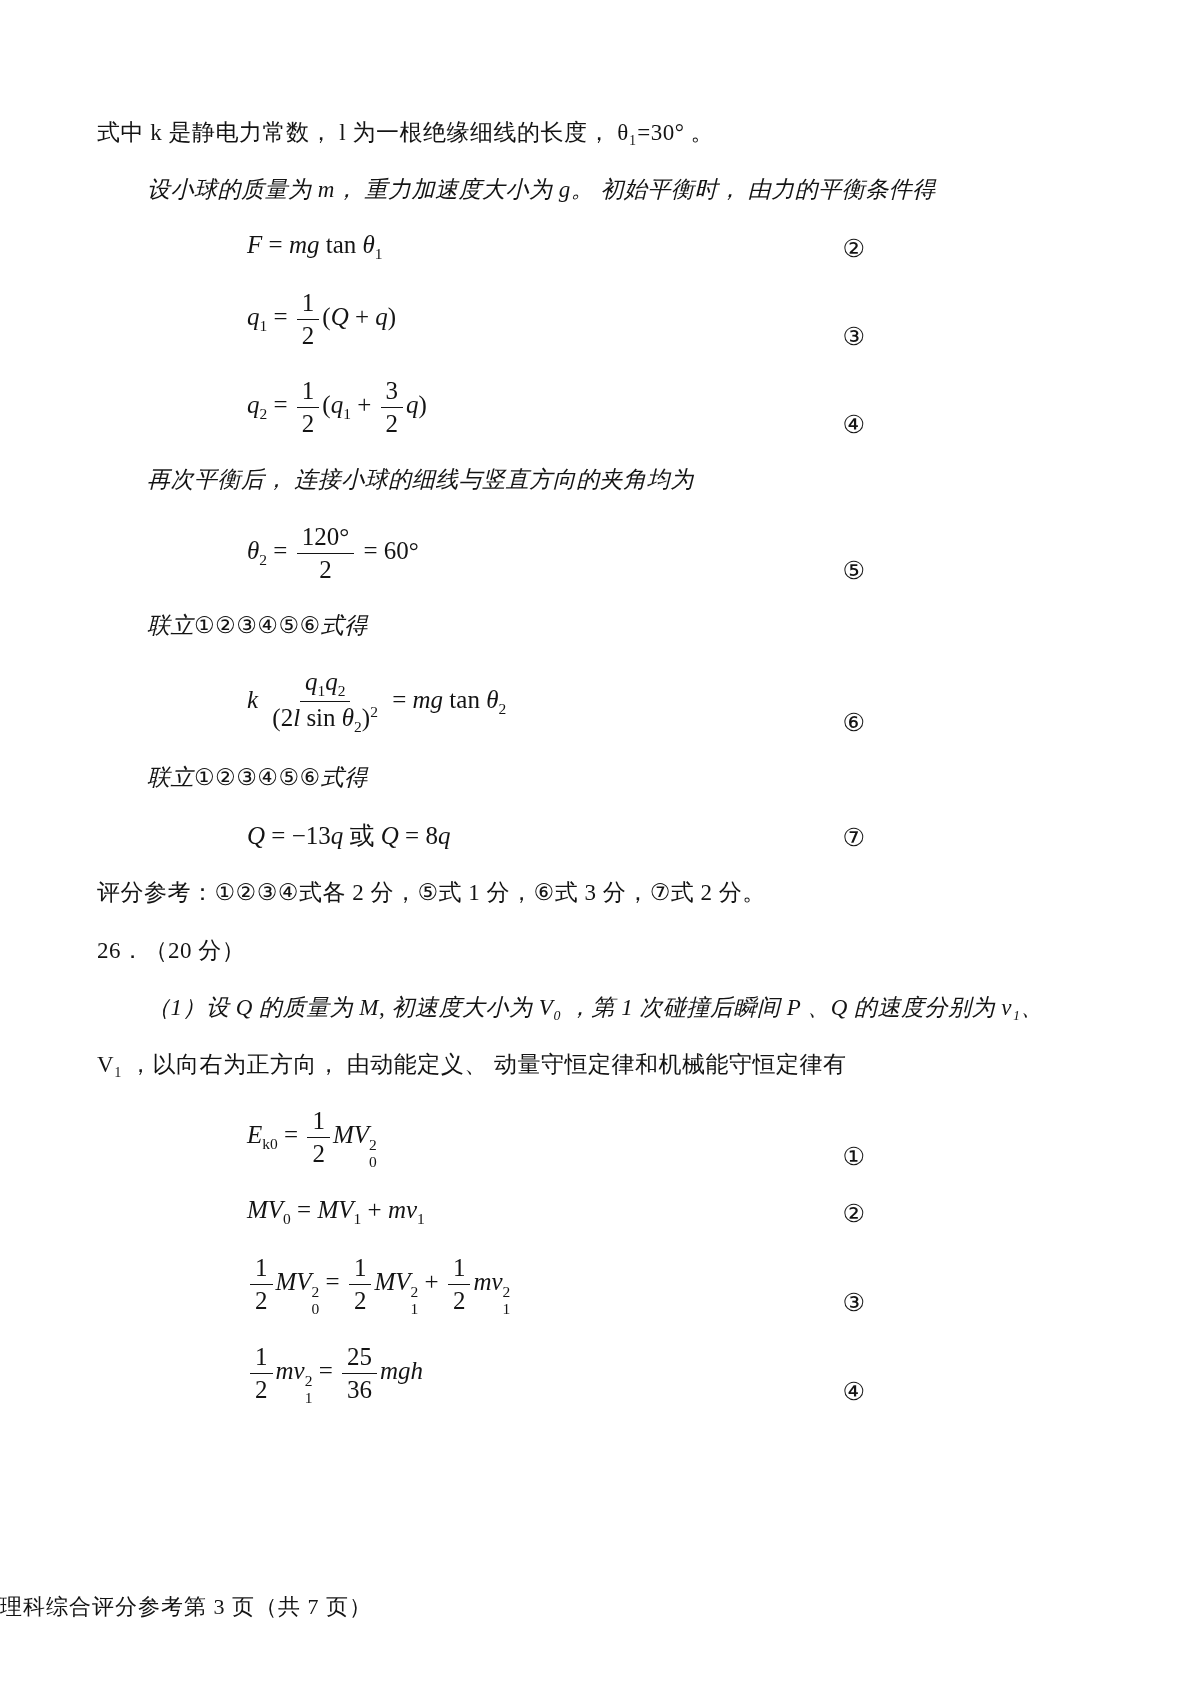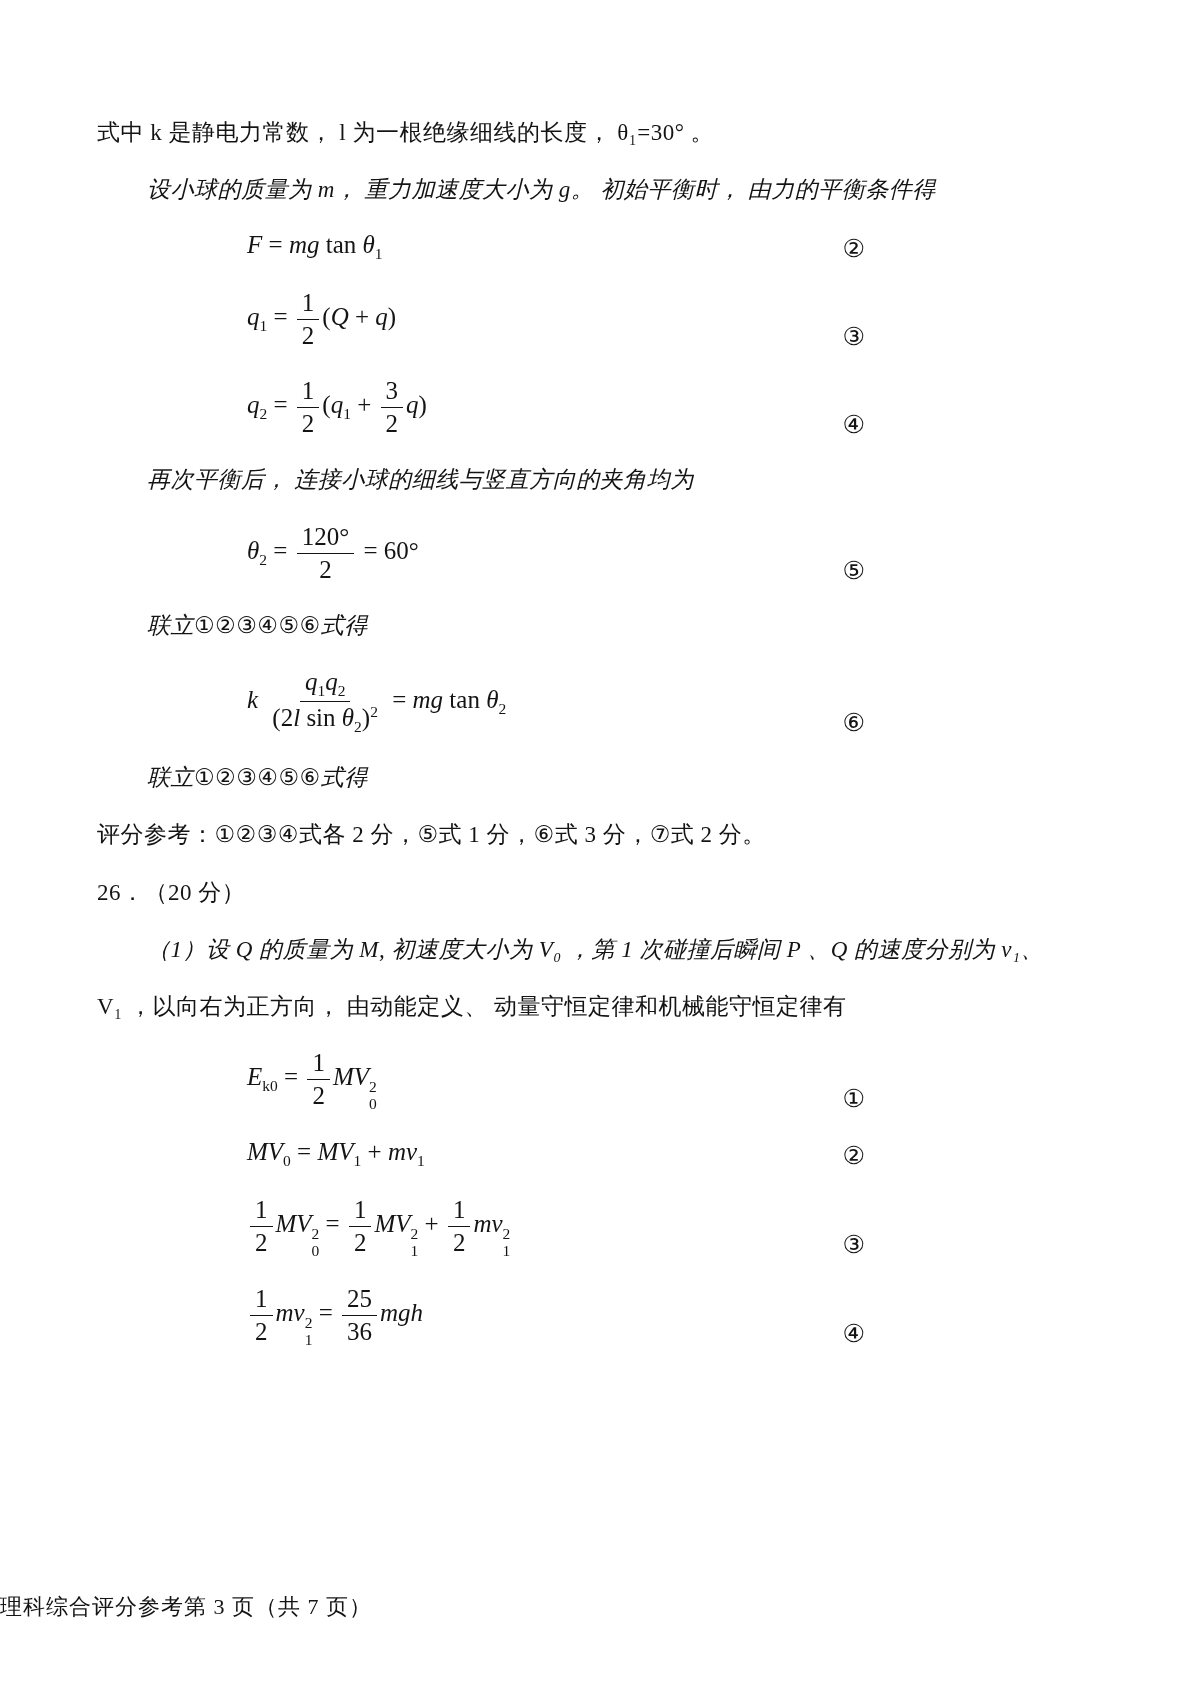--- a/index.html
+++ b/index.html
@@ -134,20 +134,24 @@
   <div class="eq-row">
     <span class="formula"><span class="var">k</span><span class="rm"> </span><span class="frac">
           <span class="fnum"><span class="var">q</span><sub class="msub">1</sub><span class="var">q</span><sub class="msub">2</sub></span>
           <span class="fden"><span class="rm">(2</span><span class="var">l</span><span class="rm"> sin </span><span class="var">θ</span><sub class="msub">2</sub><span class="rm">)</span><sup class="msup">2</sup></span>
         </span><span class="rm"> = </span><span class="var">mg</span><span class="rm"> tan </span><span class="var">θ</span><sub class="msub">2</sub></span>
     <span class="eq-num">⑥</span>
   </div>
 
   <p class="para indent">联立①②③④⑤⑥式得</p>
 
+  <div class="eq-row">
+    <span class="formula"><span class="var">Q</span><span class="rm"> = −13</span><span class="var">q</span><span class="rm"> 或 </span><span class="var">Q</span><span class="rm"> = 8</span><span class="var">q</span></span>
+    <span class="eq-num">⑦</span>
+  </div>
 
   <p class="para">
     <span class="bold-label">评分参考：</span><span>①②③④式各 2 分，⑤式 1 分，⑥式 3 分，⑦式 2 分。</span>
   </p>
 
   <p class="para">26．（20 分）</p>
 
   <p class="para indent">（1）设 Q 的质量为 M, 初速度大小为 V₀ ，第 1 次碰撞后瞬间 P 、Q 的速度分别为 v₁、</p>
 
   <p class="para">V₁ ，以向右为正方向， 由动能定义、 动量守恒定律和机械能守恒定律有</p>

